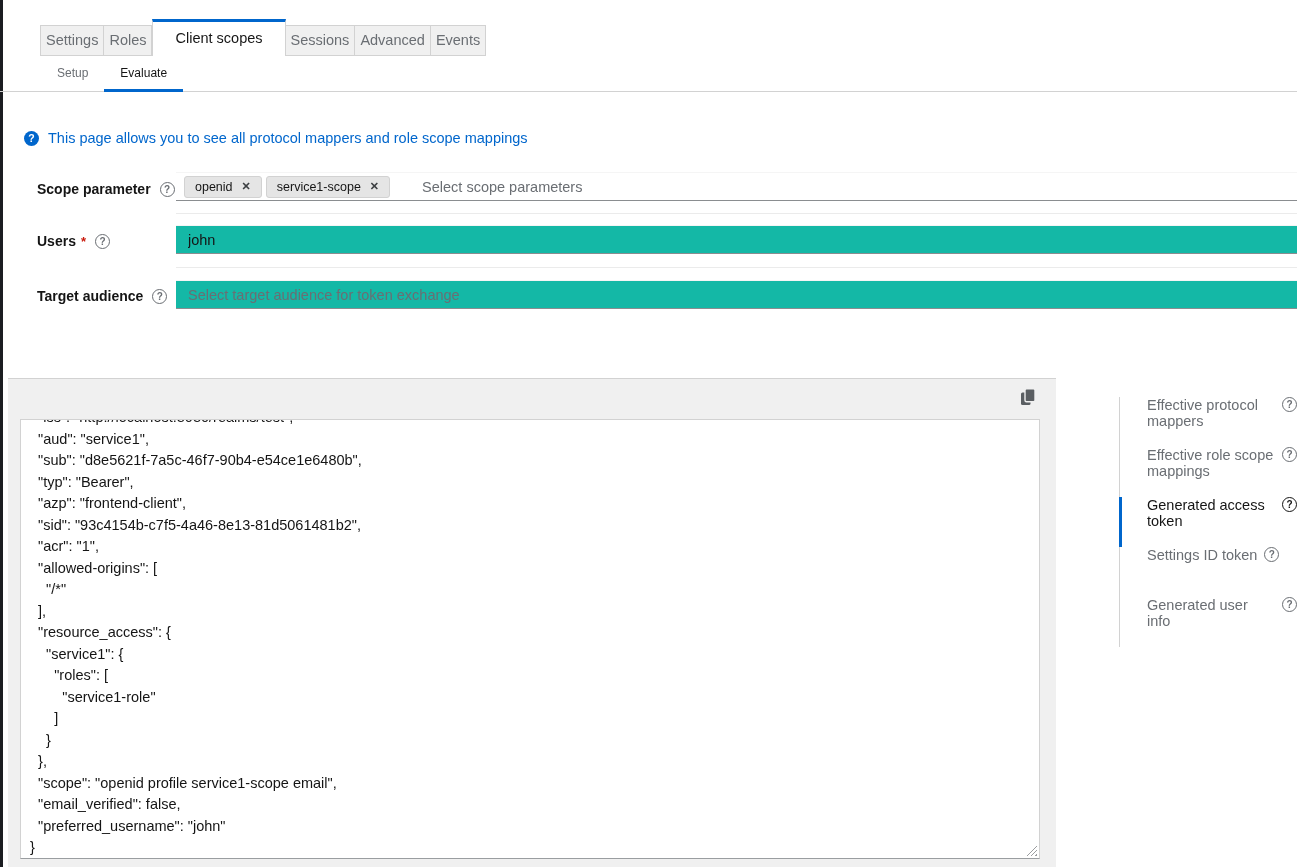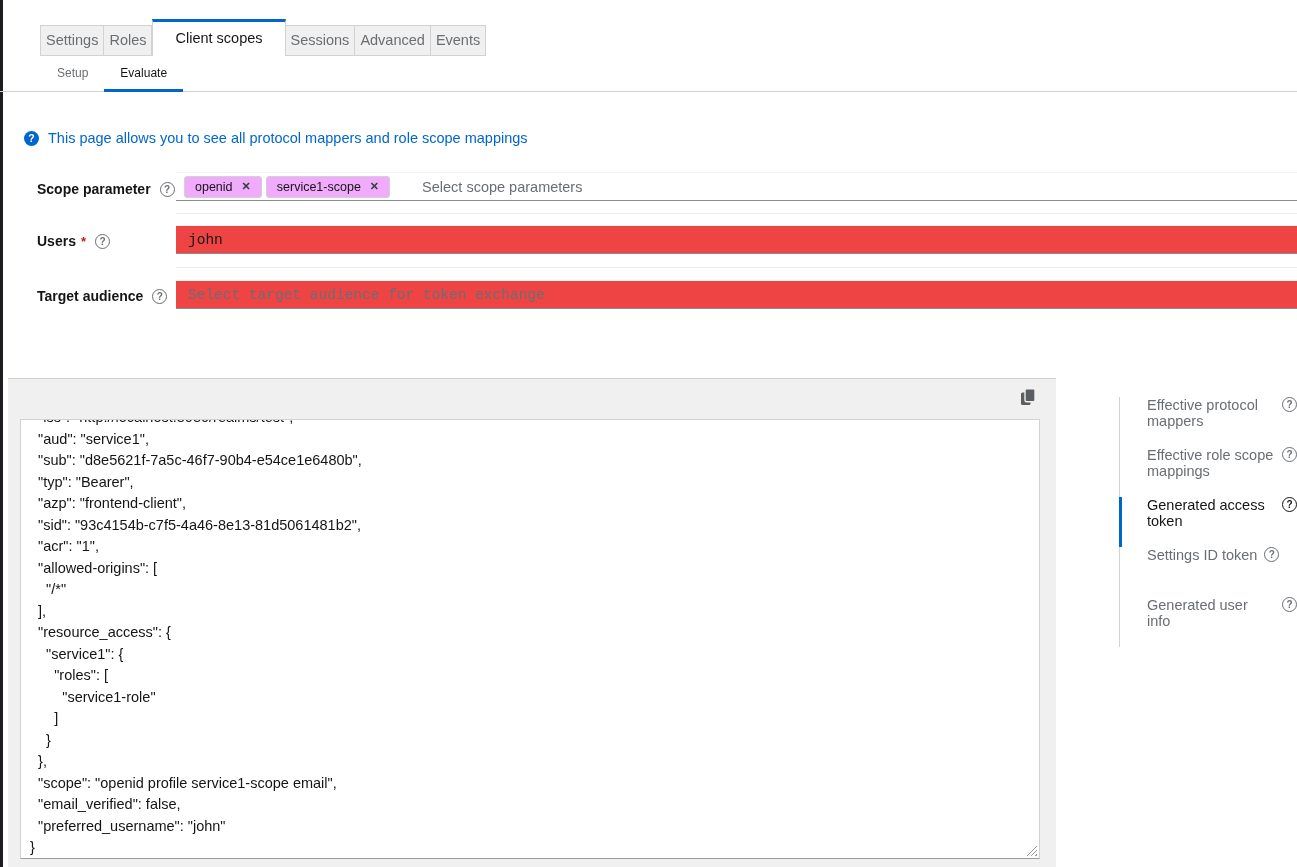--- a/index.html
+++ b/index.html
@@ -34,27 +34,27 @@
   .req { color: #c9190b; margin-left: 5px; font-size: 13px; }
   .qicon { width: 15px; height: 15px; border: 1px solid currentColor; color: #6a6e73; border-radius: 50%;
     display: inline-flex; align-items: center; justify-content: center; font-size: 10px; font-weight: 700;
     margin-left: 9px; flex: none; cursor: pointer; }
   .frow-label .qicon { color: #6a6e73; }
 
   .multiselect { position: absolute; left: 176px; right: 0; top: 172px; height: 29px; background: #fff;
     border-bottom: 1px solid #8a8d90; border-top: 1px solid #f5f5f5; display: flex; align-items: center;
     padding-left: 8px; cursor: text; }
   .chip { display: inline-flex; align-items: center; gap: 9px; border: 1px solid #d2d2d2; border-radius: 3px;
-    background: #f0abfc; padding: 3px 10px; margin-right: 4px; font-size: 12.5px; color: #151515; }
+    background: #e5e5e5; padding: 3px 10px; margin-right: 4px; font-size: 12.5px; color: #151515; }
   .chip-close { font-size: 11px; font-weight: 700; color: #3c3f42; cursor: pointer; }
   .ms-placeholder { color: #6a6e73; font-size: 14.5px; margin-left: 28px; }
 
-  .finput { position: absolute; left: 176px; right: 0; width: 1121px; height: 29px; background: #ef4444;
+  .finput { position: absolute; left: 176px; right: 0; width: 1121px; height: 29px; background: #14b8a6;
     border: none; border-top: 1px solid #f5f5f5; border-bottom: 1px solid #8a8d90; font-size: 14.5px;
-    color: #151515; padding: 0 12px; font-family: Liberation Mono, monospace; outline: none; }
+    color: #151515; padding: 0 12px; font-family: Liberation Sans, sans-serif; outline: none; }
   .finput::placeholder { color: #6a6e73; opacity: 1; }
 
   .row-divider { position: absolute; left: 176px; right: 0; height: 1px; background: #ebebeb; }
 
   
   .panel { position: absolute; left: 8px; top: 378px; width: 1048px; height: 489px; background: #f0f0f0;
     border-top: 1px solid #d2d2d2; }
   .copy-btn { position: absolute; top: 5px; right: 14px; width: 28px; height: 26px; display: flex;
     align-items: center; justify-content: center; cursor: pointer; }
   .code-box { position: absolute; left: 12px; top: 40px; right: 16px; height: 440px; background: #fff;

